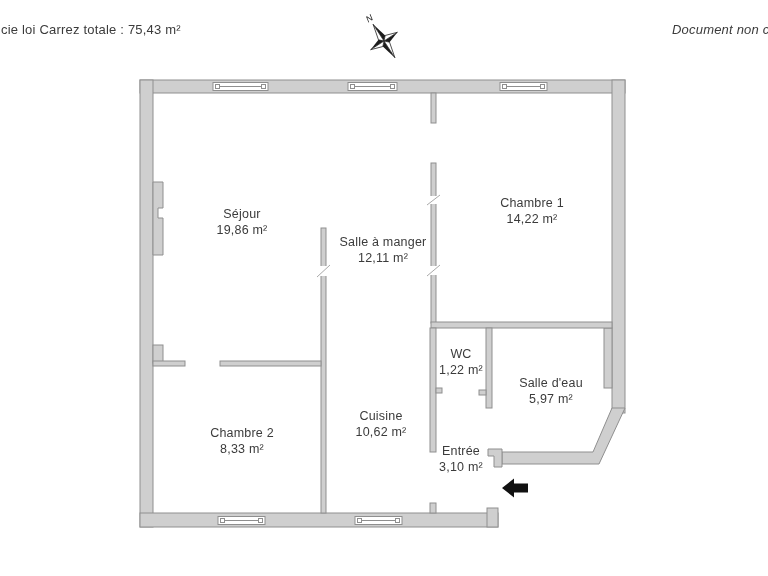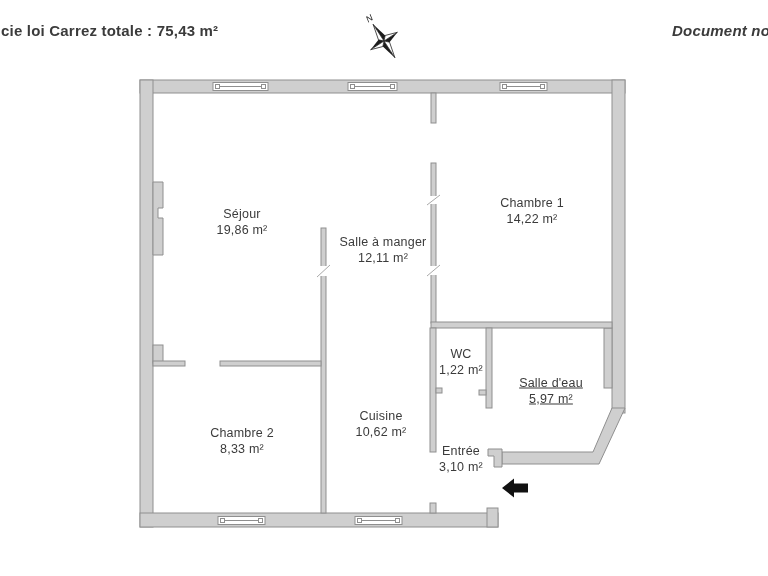--- a/index.html
+++ b/index.html
@@ -9,22 +9,22 @@
     font-family:"Liberation Sans", sans-serif;
     color:var(--text,#3b3b3b);
   }
   #plan-svg{position:absolute;left:0;top:0;}
   .wall{fill:var(--wall-fill,#cfcfcf);stroke:var(--wall-stroke,#8f8f8f);stroke-width:1;}
   .win{fill:#ffffff;stroke:var(--wall-stroke,#8f8f8f);stroke-width:1;}
   .winline{stroke:var(--wall-stroke,#8f8f8f);stroke-width:1;fill:#ffffff;}
   .slash-bg{fill:#ffffff;stroke:none;}
   .slash{stroke:#a9a9a9;stroke-width:1;}
   .header-text{
-    position:absolute;top:22px;font-size:15px;letter-spacing:.2px;
-    white-space:nowrap;color:var(--text,#3b3b3b);font-weight:bold;
+    position:absolute;top:22px;font-size:13px;letter-spacing:.2px;
+    white-space:nowrap;color:var(--text,#3b3b3b);
   }
   #header-left{left:1px;}
   #header-right{left:672px;font-style:italic;}
   .room-label{
     position:absolute;transform:translate(-50%,-50%);
     text-align:center;font-size:12.5px;line-height:15.5px;
     letter-spacing:.2px;color:var(--text,#3b3b3b);white-space:nowrap;
   }
   .compass-n{font-size:9px;font-style:italic;fill:#222;}
 </style>
@@ -151,21 +151,21 @@
   <div class="room-label" style="left: 381px; top: 424px; text-align: center;">
     <div class="room-name">Cuisine</div>
     <div class="room-area">10,62 m²</div>
   </div>
 
   <div class="room-label" style="left: 461px; top: 362px;">
     <div class="room-name">WC</div>
     <div class="room-area">1,22 m²</div>
   </div>
 
-  <div class="room-label" style="left: 551px; top: 391px; text-decoration: underline;">
+  <div class="room-label" style="left: 551px; top: 391px;">
     <div class="room-name">Salle d'eau</div>
     <div class="room-area">5,97 m²</div>
   </div>
 
   <div class="room-label" style="left: 461px; top: 459px; text-align: center;">
     <div class="room-name">Entrée</div>
     <div class="room-area">3,10 m²</div>
   </div>
 </div>
 

